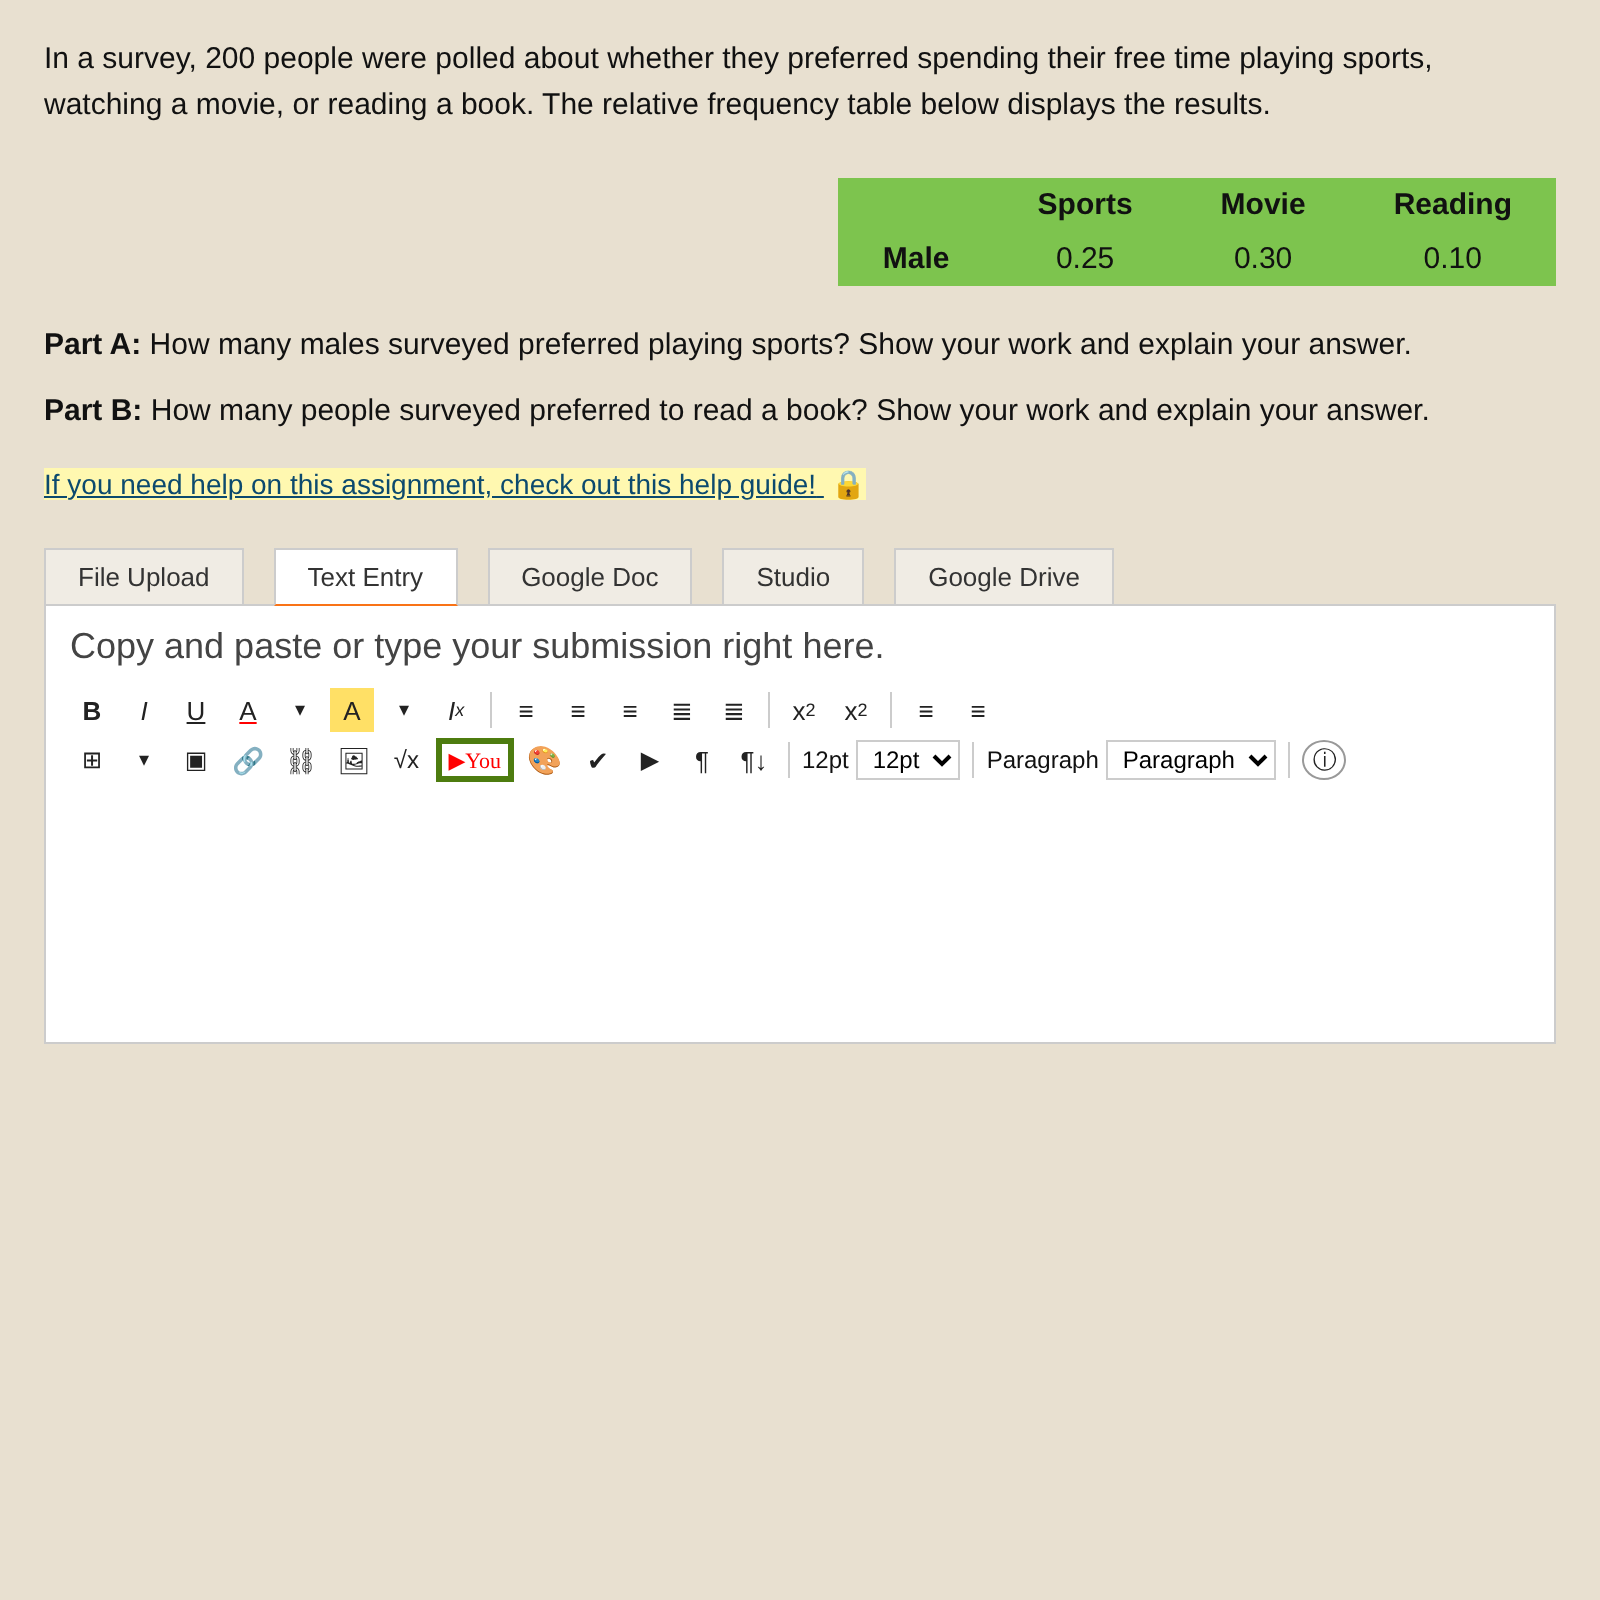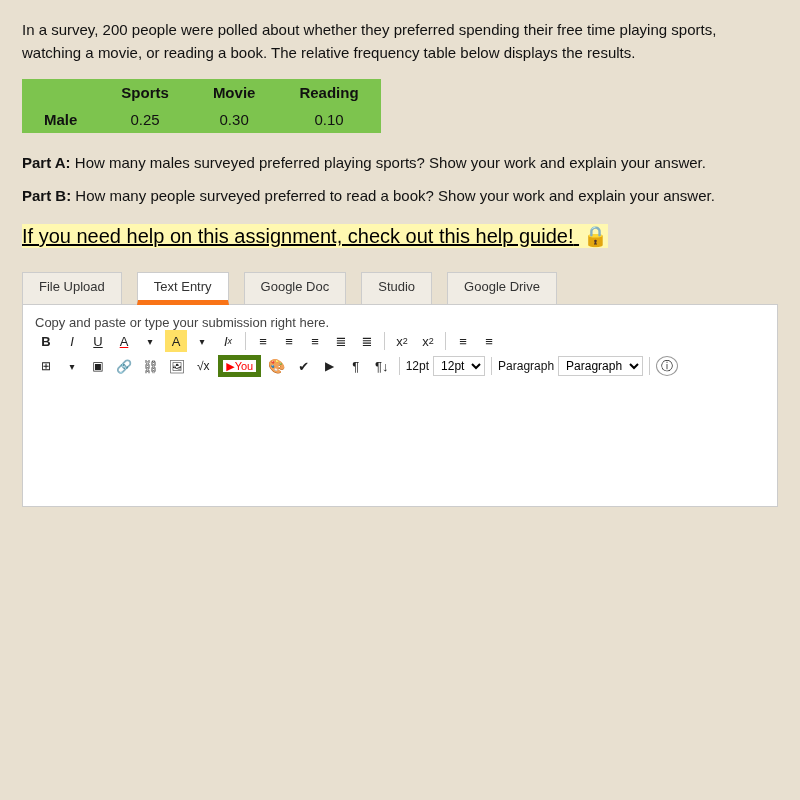--- a/index.html
+++ b/index.html
@@ -10,27 +10,27 @@
       font-size: 15px;
       color: #111;
       padding: 18px 22px;
       width: 800px;
       min-height: 800px;
     }
 
     .intro-text {
       font-size: 15px;
       line-height: 1.55;
-      margin-bottom: 14px;
+      margin-bottom: 24px;
     }
 
     
     .table-wrapper {
       display: flex;
-      justify-content: flex-start;
+      justify-content: flex-end;
       margin-bottom: 18px;
     }
 
     table.freq-table {
       border-collapse: collapse;
       background: #7dc44e;
     }
 
     table.freq-table th, table.freq-table td {
       padding: 5px 22px;
@@ -63,23 +63,23 @@
       margin-bottom: 10px;
     }
 
     .part-line .part-label {
       font-weight: bold;
     }
 
     
     .help-link {
       display: inline-block;
-      color: #000000;
+      color: #0c4a6e;
       text-decoration: underline;
-      font-size: 20px;
+      font-size: 14px;
       margin-bottom: 12px;
       background: #fff8b0;
       text-align: center;
     }
 
     .help-link .lock-icon {
       display: inline-block;
       margin-left: 4px;
     }
 
@@ -97,37 +97,38 @@
       cursor: pointer;
       background: #f0ece4;
       border: 1px solid #ccc;
       border-bottom: none;
       margin-right: 2px;
       color: #333;
     }
 
     .tab.active {
       background: #fff;
-      border-bottom: 5px solid #f97316;
+      border-bottom: 1px solid #f97316;
       position: relative;
       z-index: 1;
       margin-bottom: -1px;
     }
 
     
     .editor-container {
       background: #fff;
       border: 1px solid #ccc;
       border-top: none;
       padding: 10px 12px;
     }
 
     .editor-hint {
-      font-size: 13px;
+      font-size: 18px;
       color: #444;
+      margin-bottom: 10px;
     }
 
     
     .editor-toolbar {
       display: flex;
       flex-direction: column;
       gap: 3px;
       margin-bottom: 6px;
     }
 
@@ -270,21 +271,21 @@
     </div>
 
     <div class="toolbar-row">
       <button class="tb-btn" style="font-size:12px;">⊞</button>
       <span class="tb-btn" style="font-size:10px;">▾</span>
       <button class="tb-btn" style="font-size:12px;">▣</button>
       <button class="tb-btn" style="font-size:13px;">🔗</button>
       <button class="tb-btn" style="font-size:13px;">⛓</button>
       <button class="tb-btn" style="font-size:13px;">🖼</button>
       <button class="tb-btn" style="font-size:12px;">√x</button>
-      <button class="tb-btn" style="font-size:11px; color:red; border:5px solid #4d7c0f; padding: 0 3px;">▶You</button>
+      <button class="tb-btn" style="font-size:11px; color:red; border:3px solid #4d7c0f; padding: 0 3px; font-family: Liberation Serif, serif;">▶You</button>
       <button class="tb-btn" style="font-size:14px;">🎨</button>
       <button class="tb-btn" style="font-size:13px;">✔</button>
       <button class="tb-btn" style="font-size:12px;">▶</button>
       <button class="tb-btn" style="font-size:13px;">¶</button>
       <button class="tb-btn" style="font-size:13px;">¶↓</button>
       <div class="tb-separator"></div>
       <span style="font-size:12px;">12pt</span>
       <select class="font-size-select">
         <option>12pt</option>
         <option>10pt</option>

